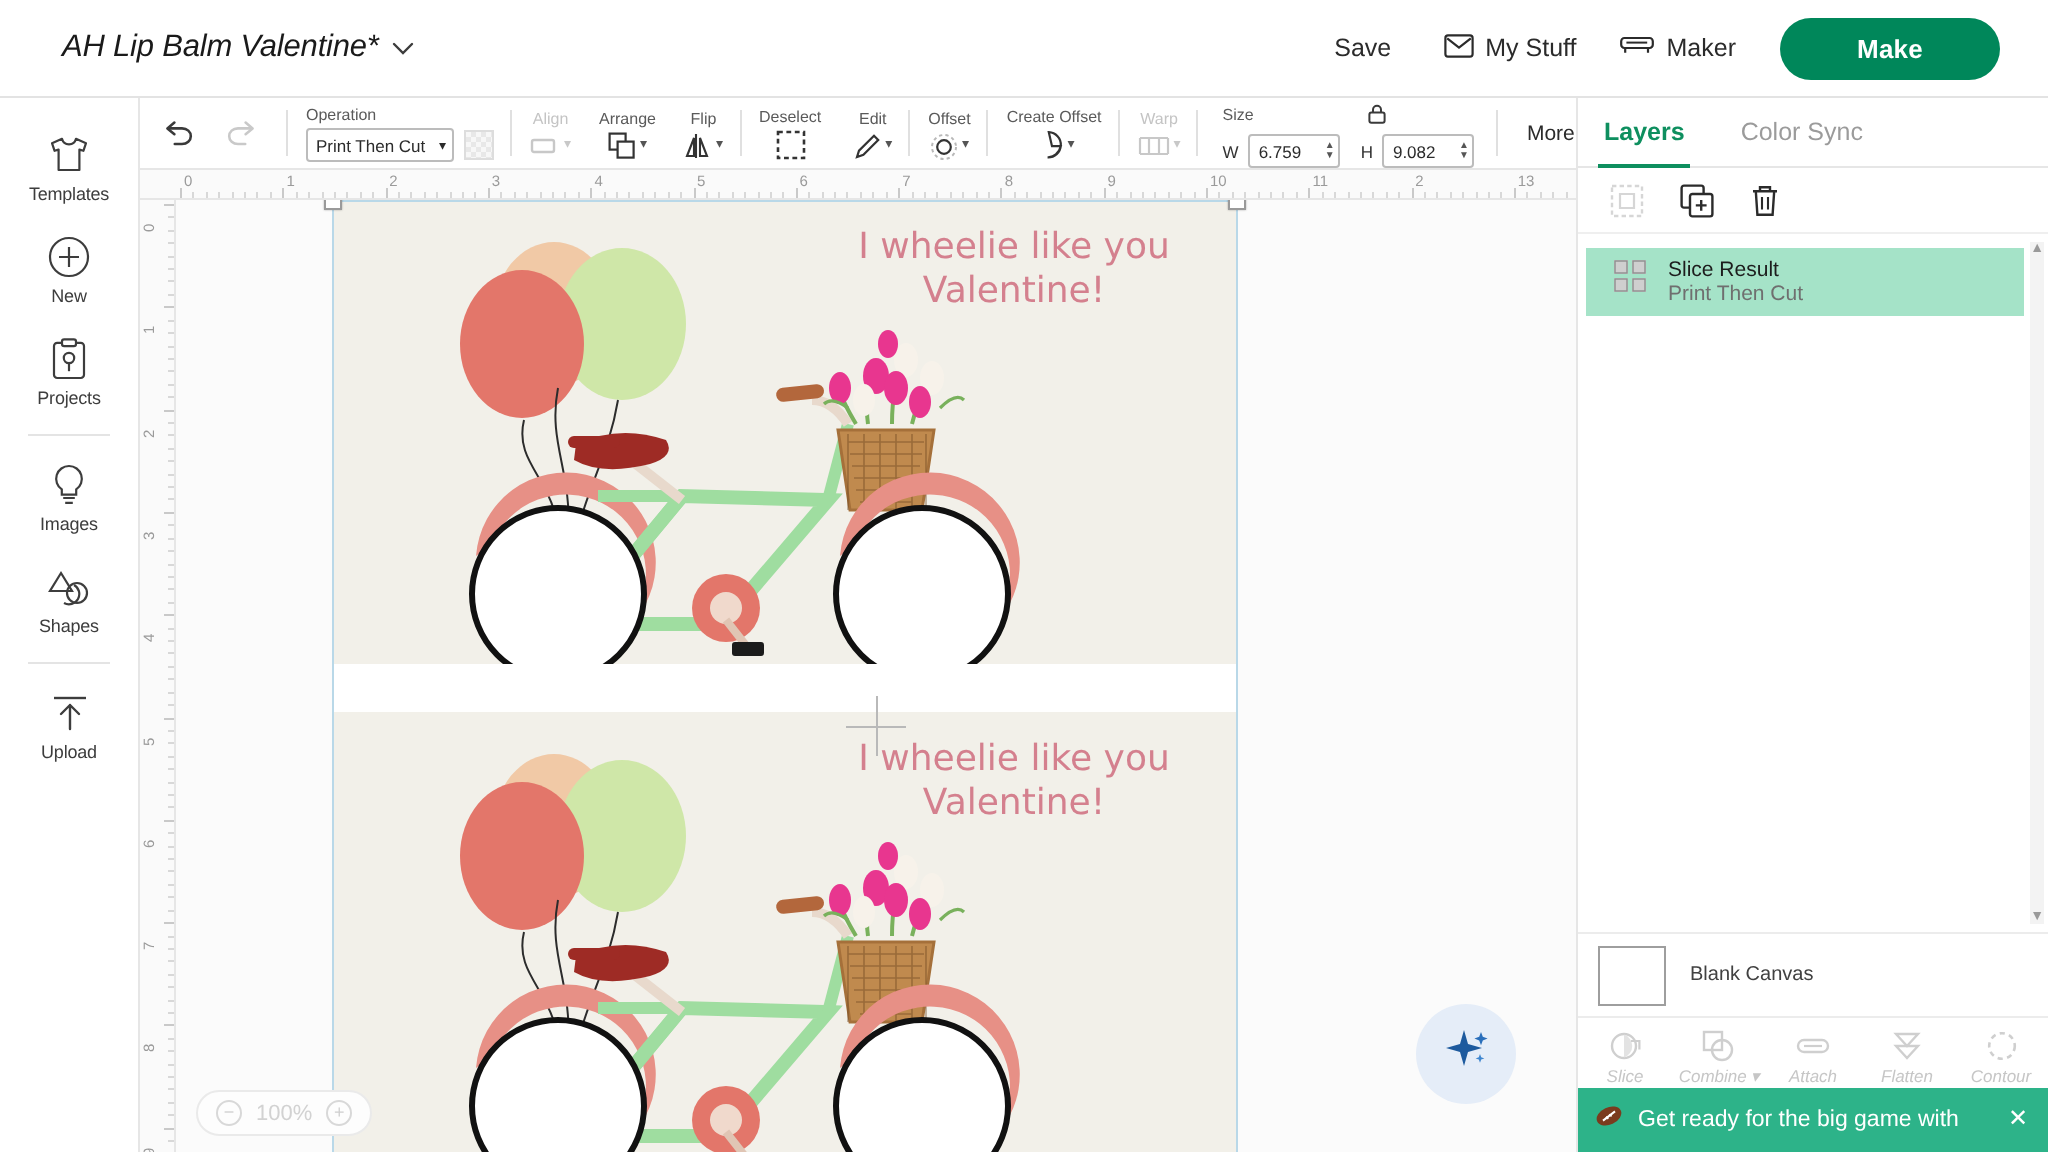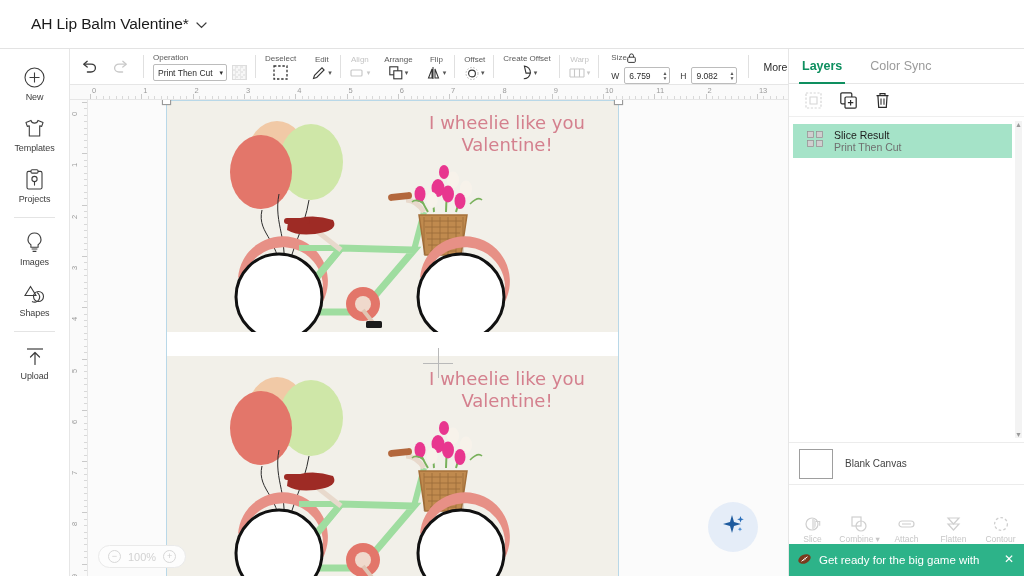--- a/index.html
+++ b/index.html
@@ -11,21 +11,21 @@
     -webkit-font-smoothing: antialiased;
   }
   #app { position: relative; width: 1024px; height: 576px; }
 
   
   .topbar {
     position: absolute; left: 0; top: 0; width: 1024px; height: 49px;
     background: #fff; border-bottom: 1px solid #e3e3e3;
     display: flex; align-items: center;
   }
-  .topbar-left { display: flex; align-items: center; padding-left: 31px; }
+  .topbar-left { display: flex; align-items: center; padding-left: 31px; font-style: italic; }
   .doc-title {
     font-size: 15.5px; color: #1a1a1a; font-weight: 400; letter-spacing: -0.1px;
     white-space: nowrap;
   }
   .title-caret { margin-left: 7px; color: #3c3c3c; display: inline-block; }
   .topbar-right {
     margin-left: auto; display: flex; align-items: center; padding-right: 24px; gap: 0;
   }
   .tb-item {
     display: flex; align-items: center; gap: 6px;
@@ -210,22 +210,22 @@
   }
   .panel-scrollbar .thumb { position: absolute; top: 0; left: 0; width: 7px; height: 0px; background: #d8d8d8; }
   .scroll-arrow { position: absolute; right: 2px; font-size: 7px; color: #9a9a9a; }
   .canvas-row {
     display: flex; align-items: center; gap: 12px; height: 42px;
     border-top: 1px solid #ececec; padding-left: 10px;
   }
   .canvas-swatch { width: 34px; height: 30px; background: #fff; border: 1px solid #9e9e9e; }
   .canvas-label { font-size: 10px; color: #414141; }
   .ops-row {
-    display: flex; align-items: flex-end; justify-content: space-around;
-    height: 60px; border-top: 1px solid #ececec; padding-top: 5px;
+    display: flex; align-items: flex-start; justify-content: space-around;
+    height: 36px; border-top: 1px solid #ececec; padding-top: 5px; font-style: italic;
   }
   .op-item { display: flex; flex-direction: column; align-items: center; gap: 2px; cursor: pointer; width: 44px; }
   .op-icon { height: 17px; display: flex; align-items: center; justify-content: center; color: #cfcfcf; }
   .op-label { font-size: 8.5px; color: #c6c6c6; display: flex; align-items: center; gap: 2px; }
   .promo {
     height: 32px; background: #2db389; display: flex; align-items: center;
     padding: 0 8px; position: relative; overflow: hidden;
   }
   .promo-text { font-size: 11.5px; color: #fff; margin-left: 7px; line-height: 15px; }
   .promo-x { position: absolute; right: 10px; top: 9px; color: #fff; font-size: 12px; cursor: pointer; line-height: 1; }
@@ -236,20 +236,45 @@
 <div id="app">
 
   <div class="topbar">
     <div class="topbar-left">
       <span class="doc-title">AH Lip Balm Valentine*</span>
       <span class="title-caret">
         <svg width="11" height="7" viewBox="0 0 11 7">
             <path d="M1 1l4.5 4.5L10 1" stroke="#3c3c3c" stroke-width="1.2" fill="none" stroke-linecap="round"></path>
           </svg>
       </span>
+    </div>
+    <div class="topbar-right">
+      <div class="tb-item">
+        <span>Save</span>
+      </div>
+      <div class="tb-item">
+        <span>
+          <svg width="15" height="12" viewBox="0 0 15 12">
+              <rect x="0.7" y="0.7" width="13.6" height="10.6" rx="1.3" stroke="#2b2b2b" stroke-width="1.1" fill="none"></rect>
+              <path d="M1.6 2.2l5.9 4.6 5.9-4.6" stroke="#2b2b2b" stroke-width="1.1" fill="none"></path>
+            </svg>
+        </span>
+        <span>My Stuff</span>
+      </div>
+      <div class="tb-item">
+        <span>
+          <svg width="17" height="11" viewBox="0 0 17 11">
+              <rect x="0.6" y="2" width="15.8" height="5" rx="1.6" stroke="#2b2b2b" stroke-width="1.1" fill="none"></rect>
+              <path d="M2.6 7v2.4M14 7v2.4" stroke="#2b2b2b" stroke-width="1.1"></path>
+              <path d="M3.2 4.3h10.4" stroke="#2b2b2b" stroke-width="1"></path>
+            </svg>
+        </span>
+        <span>Maker</span>
+      </div>
+      <button class="make-btn">Make</button>
     </div>
   </div>
 
   <div class="toolbar">
 
     <div class="undo-redo tgroup sep">
       <button class="icon-btn">
         <svg width="17" height="14" viewBox="0 0 17 14">
             <path d="M4.6 4.2H11c2.6 0 4.4 1.7 4.4 3.9 0 2.2-1.9 3.9-4.4 3.9H7.4" stroke="#3a3a3a" stroke-width="1.3" fill="none" stroke-linecap="round"></path>
             <path d="M7.2 1.3L3.7 4.2l3.5 2.9" stroke="#3a3a3a" stroke-width="1.3" fill="none" stroke-linecap="round" stroke-linejoin="round"></path>
@@ -270,20 +295,51 @@
           <div class="op-select">
             <span>Print Then Cut</span>
             <span class="mini-caret">▾</span>
           </div>
           <div class="op-swatch"></div>
         </div>
       </div>
     </div>
 
     <div class="tgroup sep">
+      <div class="tcol" style="margin-right:14px;">
+        <div class="tlabel dim">Align</div>
+        <div class="ticon dim">
+          <svg width="15" height="12" viewBox="0 0 15 12">
+              <rect x="1" y="3" width="11" height="6" rx="1" stroke="#c8c8c8" stroke-width="1.2" fill="none"></rect>
+            </svg>
+          <span class="caret dim">▾</span>
+        </div>
+      </div>
+      <div class="tcol" style="margin-right:14px;">
+        <div class="tlabel">Arrange</div>
+        <div class="ticon">
+          <svg width="14" height="14" viewBox="0 0 14 14">
+              <rect x="0.8" y="0.8" width="8" height="8" stroke="#333" stroke-width="1.1" fill="none"></rect>
+              <rect x="4.8" y="4.8" width="8" height="8" stroke="#333" stroke-width="1.1" fill="#fff"></rect>
+            </svg>
+          <span class="caret">▾</span>
+        </div>
+      </div>
+      <div class="tcol">
+        <div class="tlabel">Flip</div>
+        <div class="ticon">
+          <svg width="14" height="14" viewBox="0 0 14 14">
+              <path d="M6 1v12M5 3L1.5 12h3.5zM8 3l3.5 9H8z" stroke="#333" stroke-width="1.05" fill="none"></path>
+            </svg>
+          <span class="caret">▾</span>
+        </div>
+      </div>
+    </div>
+
+    <div class="tgroup sep">
       <div class="tcol" style="margin-right:16px;">
         <div class="tlabel">Deselect</div>
         <div class="ticon">
           <svg width="15" height="15" viewBox="0 0 15 15">
               <g stroke="#333" stroke-width="1.3" stroke-dasharray="2.4 1.8">
                 <rect x="1" y="1" width="13" height="13" fill="none"></rect>
               </g>
             </svg>
         </div>
       </div>
@@ -292,51 +348,20 @@
         <div class="ticon">
           <svg width="14" height="14" viewBox="0 0 14 14">
               <path d="M1.5 12.5l1-3.2L10 1.9l2.1 2.1-7.4 7.4-3.2 1.1z" stroke="#333" stroke-width="1.1" fill="none"></path>
             </svg>
           <span class="caret">▾</span>
         </div>
       </div>
     </div>
 
     <div class="tgroup sep">
-      <div class="tcol" style="margin-right:14px;">
-        <div class="tlabel dim">Align</div>
-        <div class="ticon dim">
-          <svg width="15" height="12" viewBox="0 0 15 12">
-              <rect x="1" y="3" width="11" height="6" rx="1" stroke="#c8c8c8" stroke-width="1.2" fill="none"></rect>
-            </svg>
-          <span class="caret dim">▾</span>
-        </div>
-      </div>
-      <div class="tcol" style="margin-right:14px;">
-        <div class="tlabel">Arrange</div>
-        <div class="ticon">
-          <svg width="14" height="14" viewBox="0 0 14 14">
-              <rect x="0.8" y="0.8" width="8" height="8" stroke="#333" stroke-width="1.1" fill="none"></rect>
-              <rect x="4.8" y="4.8" width="8" height="8" stroke="#333" stroke-width="1.1" fill="#fff"></rect>
-            </svg>
-          <span class="caret">▾</span>
-        </div>
-      </div>
-      <div class="tcol">
-        <div class="tlabel">Flip</div>
-        <div class="ticon">
-          <svg width="14" height="14" viewBox="0 0 14 14">
-              <path d="M6 1v12M5 3L1.5 12h3.5zM8 3l3.5 9H8z" stroke="#333" stroke-width="1.05" fill="none"></path>
-            </svg>
-          <span class="caret">▾</span>
-        </div>
-      </div>
-    </div>
-
-    <div class="tgroup sep">
       <div class="tcol">
         <div class="tlabel">Offset</div>
         <div class="ticon">
           <svg width="14" height="14" viewBox="0 0 14 14">
               <circle cx="7" cy="7.5" r="3.4" stroke="#333" stroke-width="1.1" fill="none"></circle>
               <circle cx="7" cy="7.5" r="6" stroke="#b9b9b9" stroke-width="1" stroke-dasharray="1.6 1.6" fill="none"></circle>
             </svg>
           <span class="caret">▾</span>
         </div>
       </div>
@@ -361,21 +386,21 @@
           <svg width="16" height="12" viewBox="0 0 16 12">
               <path d="M1 2h14M1 2v8M15 2v8M1 10h14M5.5 2v8M10.5 2v8" stroke="#c8c8c8" stroke-width="1.1" fill="none"></path>
             </svg>
           <span class="caret dim">▾</span>
         </div>
       </div>
     </div>
 
     <div class="tgroup sep" style="padding:0 12px;">
       <div class="tcol" style="align-items:flex-start;">
-        <div style="display:flex;align-items:center;width:100%;">
+        <div style="display:flex;align-items:center;width:100%;justify-content:space-between;">
           <div class="tlabel">Size</div>
           <div style="margin-right:44px;">
             <svg width="9" height="10" viewBox="0 0 9 10">
                 <rect x="0.7" y="4.2" width="7.6" height="5.2" rx="1" stroke="#3a3a3a" stroke-width="1" fill="none"></rect>
                 <path d="M2.5 4.2V2.9a2 2 0 0 1 4 0v1.3" stroke="#3a3a3a" stroke-width="1" fill="none"></path>
               </svg>
           </div>
         </div>
         <div class="size-row">
           <span class="sz-label">W</span>
@@ -402,34 +427,34 @@
       <div class="more-btn">
         <span>More</span>
         <span>▾</span>
       </div>
     </div>
   </div>
 
   <div class="sidebar">
     <div class="sb-item">
       <div class="sb-icon">
+        <svg width="21" height="19" viewBox="0 0 21 19">
+            <path d="M7 1.4L2 3.6l1.3 3.8 2-0.6v10.2h10.4V6.8l2 0.6 1.3-3.8L14 1.4a3.6 3.6 0 0 1-7 0z" stroke="#3d3d3d" stroke-width="1.1" fill="none" stroke-linejoin="round"></path>
+          </svg>
+      </div>
+      <div class="sb-label">Templates</div>
+    </div>
+    <div class="sb-item">
+      <div class="sb-icon">
         <svg width="21" height="21" viewBox="0 0 21 21">
             <circle cx="10.5" cy="10.5" r="9.5" stroke="#3d3d3d" stroke-width="1.1" fill="none"></circle>
             <path d="M10.5 5.5v10M5.5 10.5h10" stroke="#3d3d3d" stroke-width="1.1"></path>
           </svg>
       </div>
       <div class="sb-label">New</div>
-    </div>
-    <div class="sb-item">
-      <div class="sb-icon">
-        <svg width="21" height="19" viewBox="0 0 21 19">
-            <path d="M7 1.4L2 3.6l1.3 3.8 2-0.6v10.2h10.4V6.8l2 0.6 1.3-3.8L14 1.4a3.6 3.6 0 0 1-7 0z" stroke="#3d3d3d" stroke-width="1.1" fill="none" stroke-linejoin="round"></path>
-          </svg>
-      </div>
-      <div class="sb-label">Templates</div>
     </div>
     <div class="sb-item">
       <div class="sb-icon">
         <svg width="17" height="21" viewBox="0 0 17 21">
             <rect x="1" y="2.4" width="15" height="17.6" rx="1.6" stroke="#3d3d3d" stroke-width="1.1" fill="none"></rect>
             <rect x="5" y="0.7" width="7" height="3.4" rx="1.1" stroke="#3d3d3d" stroke-width="1.1" fill="#fff"></rect>
             <circle cx="8.5" cy="10" r="2.6" stroke="#3d3d3d" stroke-width="1.1" fill="none"></circle>
             <path d="M8.5 12.6v4" stroke="#3d3d3d" stroke-width="1.1"></path>
           </svg>
       </div>

